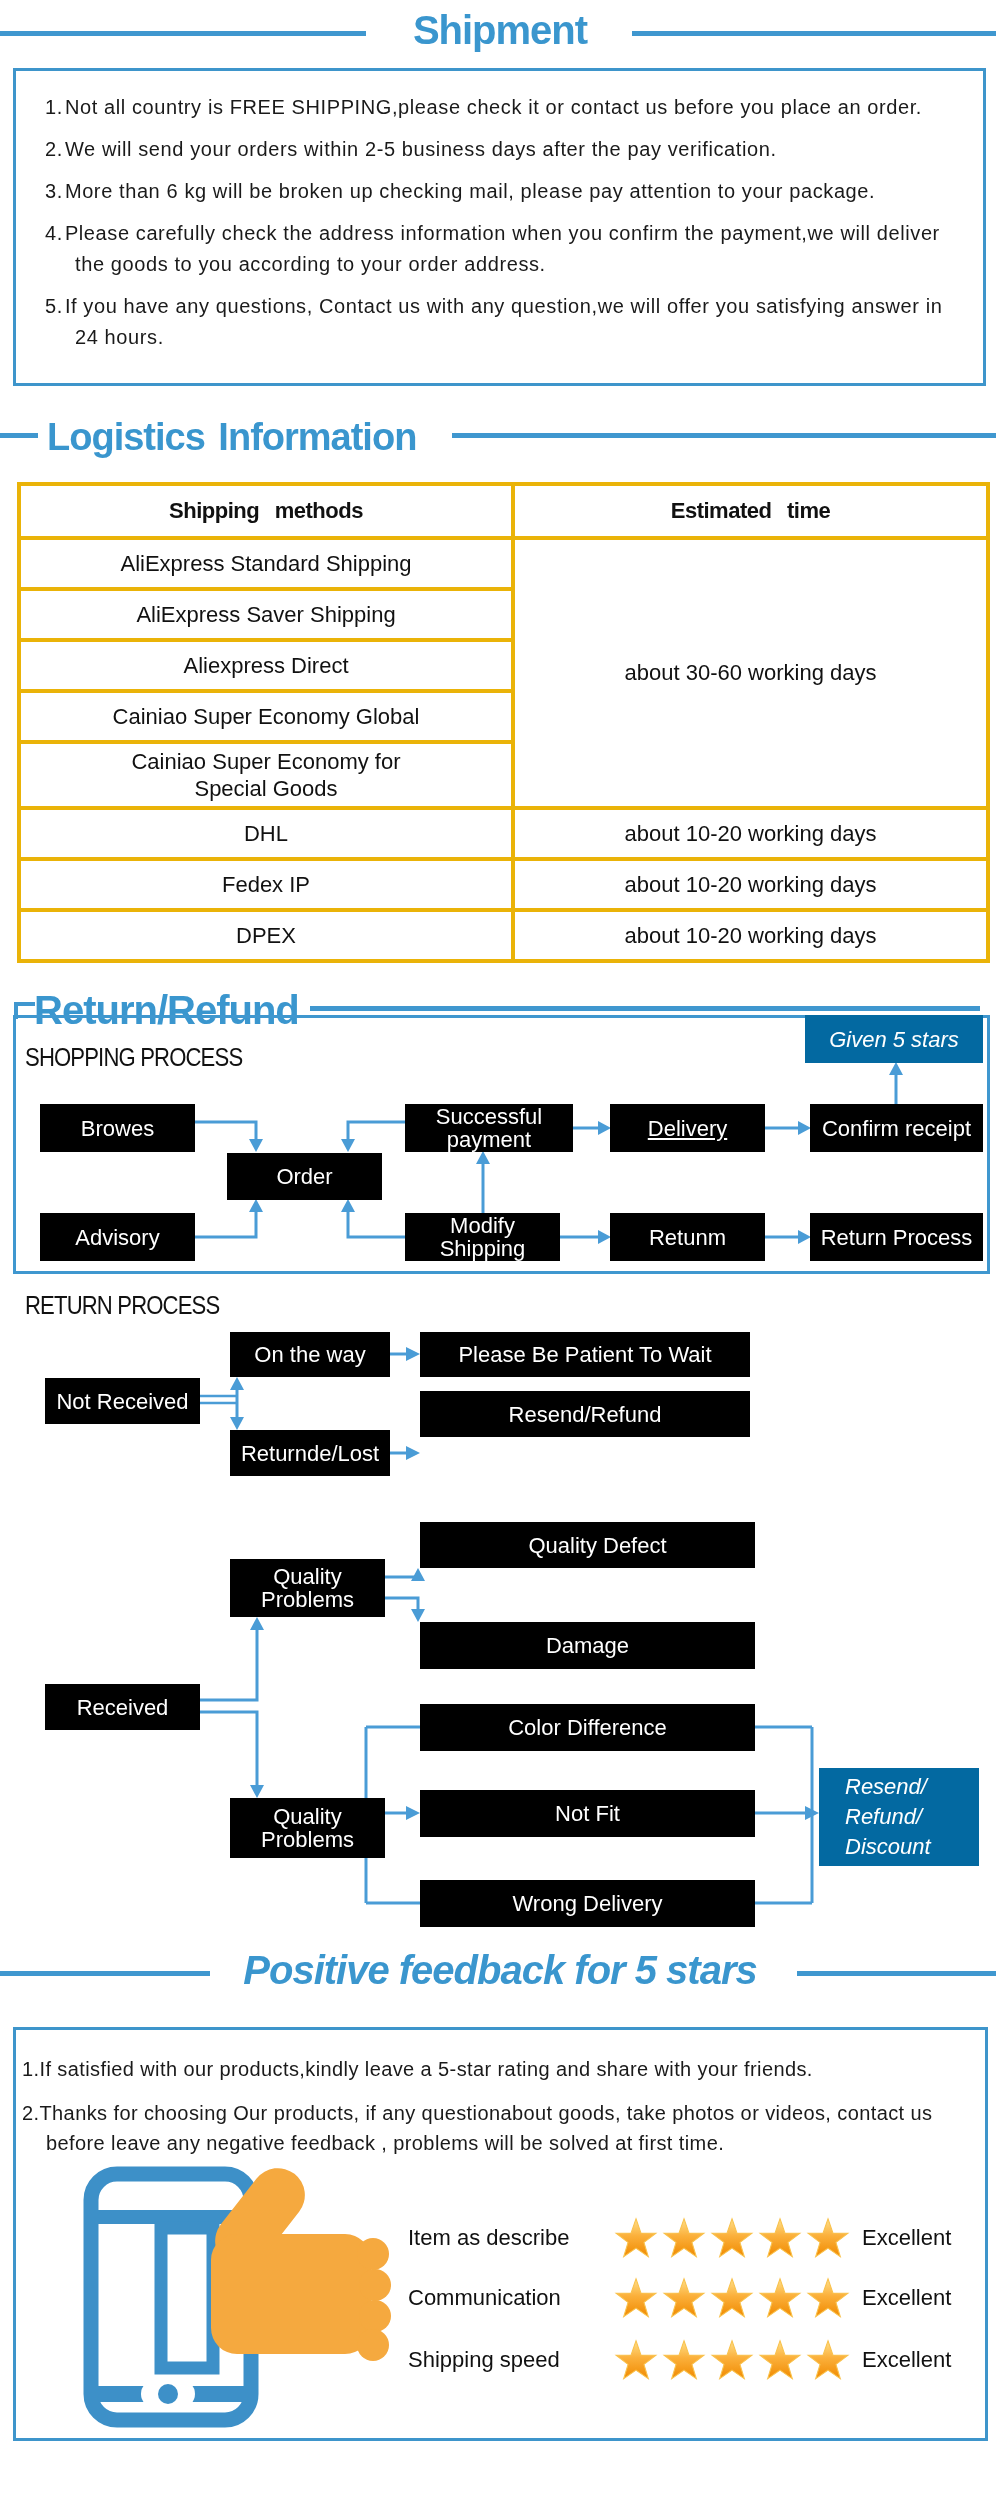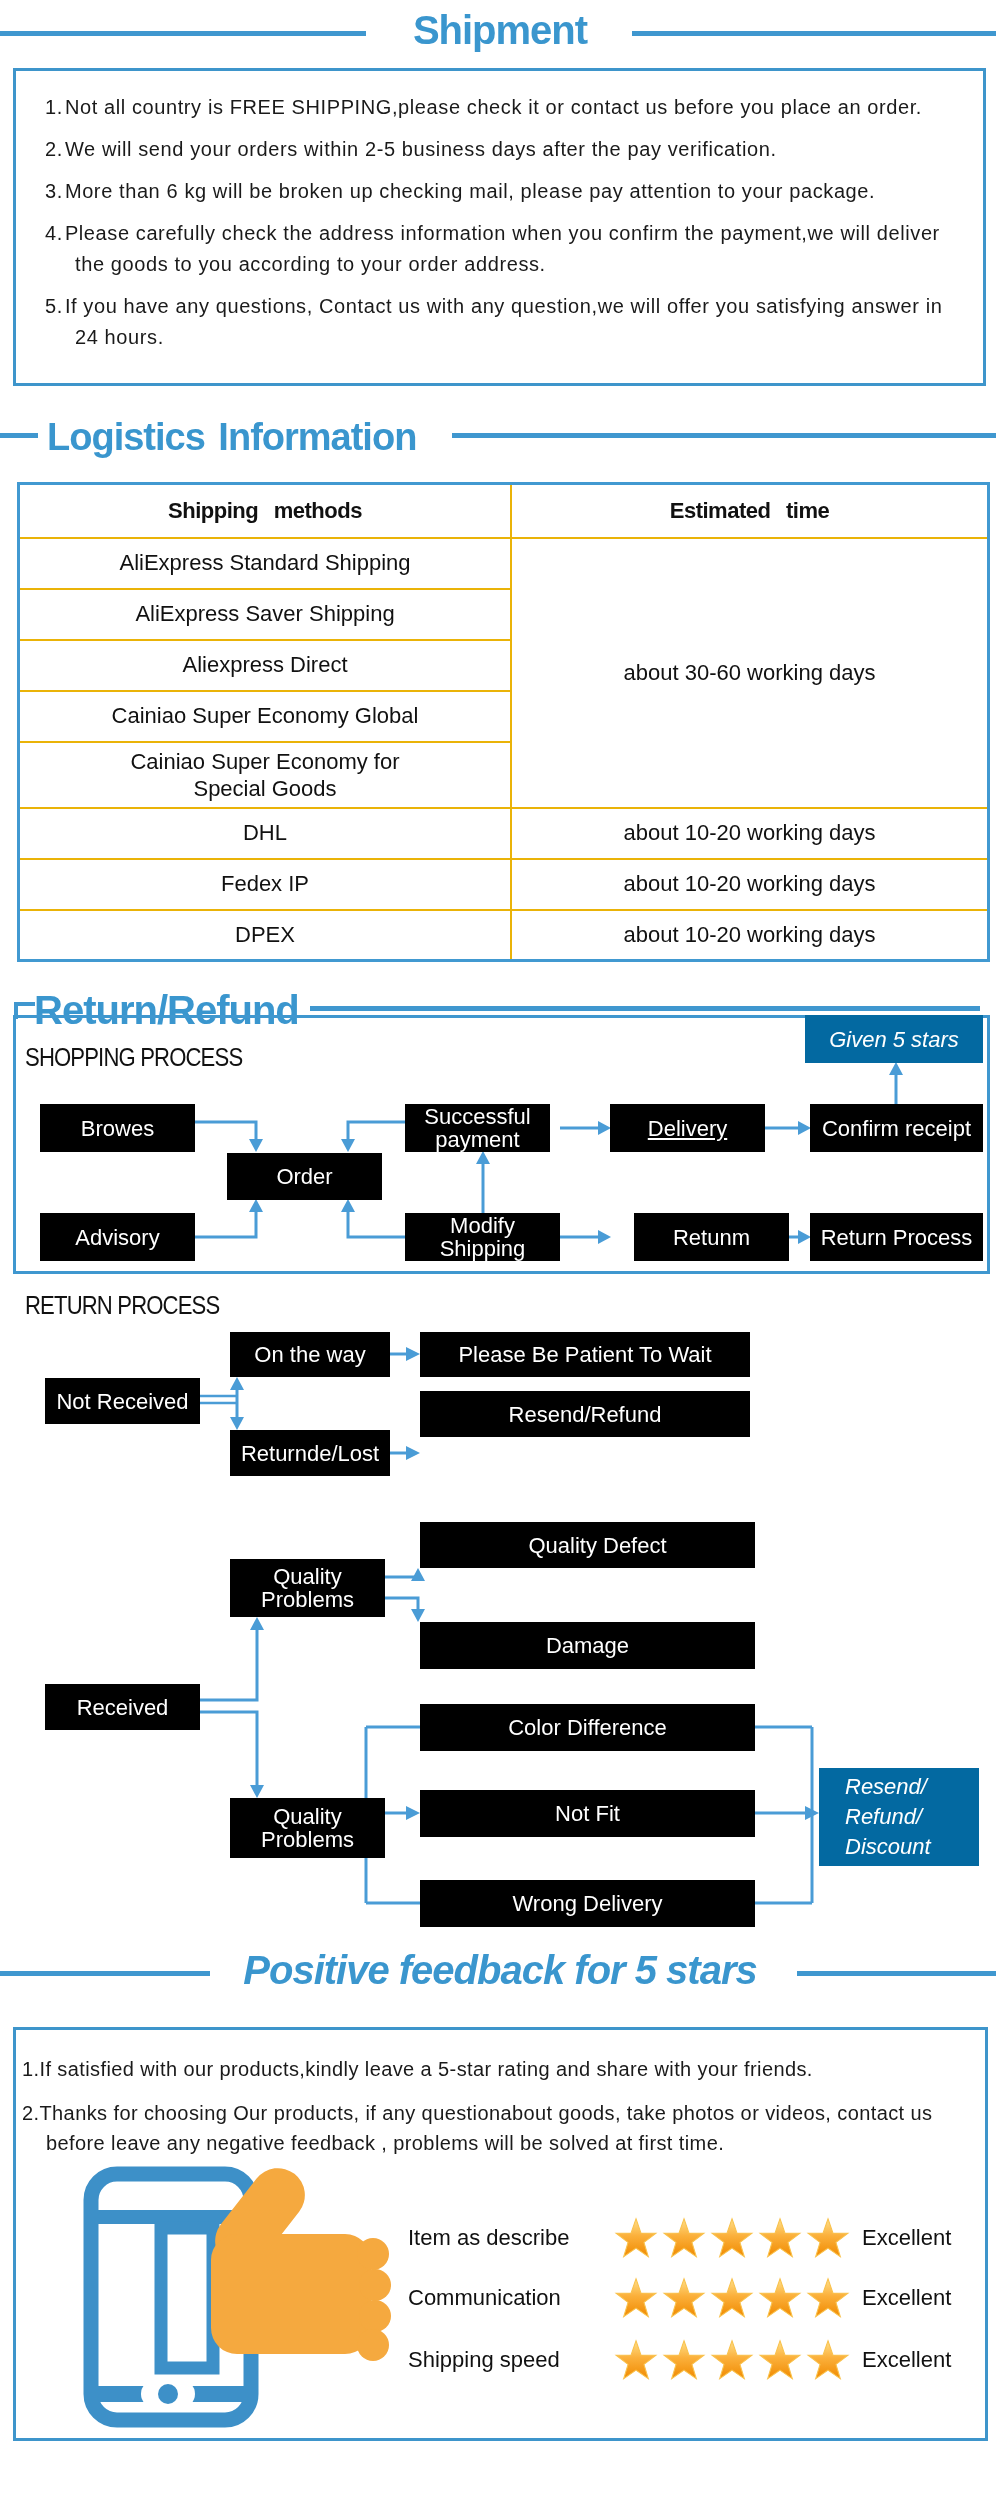--- a/index.html
+++ b/index.html
@@ -13,21 +13,21 @@
   
   .note-box{position:absolute;border:3px solid #3E95CB;background:#fff;box-sizing:border-box;}
   .ship-items{position:absolute;left:45px;top:92px;width:915px;}
   .ship-item{font-size:20px;line-height:31px;letter-spacing:.6px;margin-bottom:11px;
              padding-left:30px;text-indent:-30px;}
   .ship-item .num{padding-right:2px;}
 
   
   .ltable-wrap{position:absolute;left:17px;top:482px;width:973px;}
   table.ltable{border-collapse:collapse;width:973px;table-layout:fixed;}
-  table.ltable td{border:2px solid #eab308;text-align:center;vertical-align:middle;
+  table.ltable td{border:4px solid #eab308;text-align:center;vertical-align:middle;
                   font-size:22px;color:#111;padding:0;}
   table.ltable{border:3px solid #4199D1;}
   td.th{color:#3A96CE;font-weight:bold;font-size:28px;word-spacing:10px;letter-spacing:-.5px;}
   tr.h54{height:54px;} tr.h51{height:51px;} tr.h66{height:66px;}
   td.cell-left{text-align:left;padding-left:88px;white-space:pre-line;line-height:27px;}
 
   
   .flow-border{position:absolute;border:3px solid #3F97CF;box-sizing:border-box;background:transparent;z-index:0;}
   .corner-dash{position:absolute;width:17px;height:13px;border-top:4px solid #3F97CF;border-left:4px solid #3F97CF;}
   .proc-label{position:absolute;font-size:26px;color:#111;letter-spacing:-1px;transform:scaleX(.85);transform-origin:left center;white-space:nowrap;}
@@ -113,29 +113,29 @@
 
   <div class="corner-dash" style="left:14px;top:1002px;"></div>
   <div class="sec-title" style="left:34px;top:988px;font-size:40px;">Return/Refund</div>
   <div class="hline" style="left:310px;top:1006px;width:670px;"></div>
 
   <div class="flow-border" style="left:13px;top:1015px;width:977px;height:259px;"></div>
   <div class="proc-label" style="left:25px;top:1042px;">SHOPPING PROCESS</div>
 
   <div class="fbox obox" style="left:805px;top:1015px;width:178px;height:48px;">Given 5 stars</div>
   <div class="fbox" style="left:40px;top:1104px;width:155px;height:48px;">Browes</div>
-  <div class="fbox" style="left:405px;top:1104px;width:145px;height:48px;">Successful
+  <div class="fbox" style="left:405px;top:1104px;width:168px;height:48px;">Successful
 payment</div>
   <div class="fbox" style="left:610px;top:1104px;width:155px;height:48px;text-decoration:underline;">Delivery</div>
   <div class="fbox" style="left:810px;top:1104px;width:173px;height:48px;">Confirm receipt</div>
   <div class="fbox" style="left:227px;top:1153px;width:155px;height:47px;">Order</div>
   <div class="fbox" style="left:40px;top:1213px;width:155px;height:48px;">Advisory</div>
   <div class="fbox" style="left:405px;top:1213px;width:155px;height:48px;">Modify
 Shipping</div>
-  <div class="fbox" style="left:610px;top:1213px;width:155px;height:48px;margin-left:24px;">Retunm</div>
+  <div class="fbox" style="left:610px;top:1213px;width:155px;height:48px;">Retunm</div>
   <div class="fbox" style="left:810px;top:1213px;width:173px;height:48px;">Return Process</div>
 
   <div class="proc-label" style="left:25px;top:1290px;">RETURN PROCESS</div>
   <div class="fbox" style="left:45px;top:1378px;width:155px;height:46px;">Not Received</div>
   <div class="fbox" style="left:230px;top:1332px;width:160px;height:45px;">On the way</div>
   <div class="fbox" style="left:420px;top:1332px;width:330px;height:45px;">Please Be Patient To Wait</div>
   <div class="fbox" style="left:230px;top:1430px;width:160px;height:46px;">Returnde/Lost</div>
   <div class="fbox" style="left:420px;top:1391px;width:330px;height:46px;">Resend/Refund</div>
 
   <div class="fbox" style="left:420px;top:1522px;width:335px;height:46px;padding-left:20px;">Quality Defect</div>

